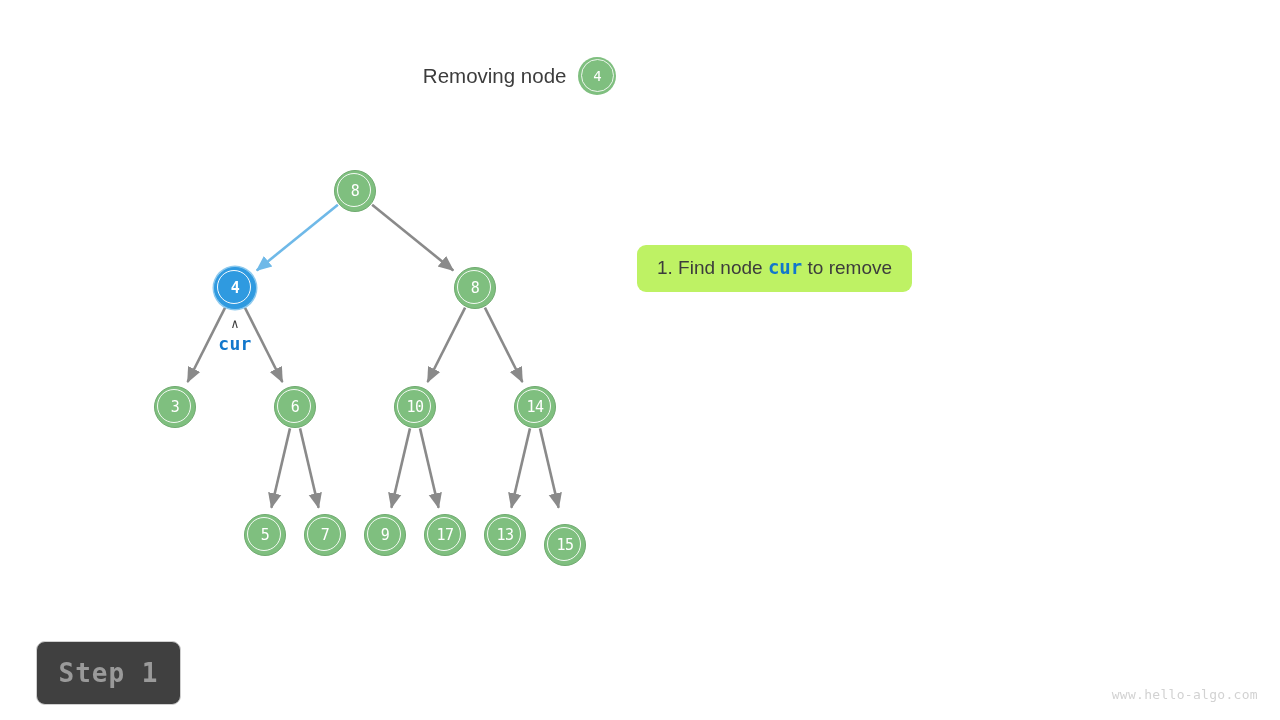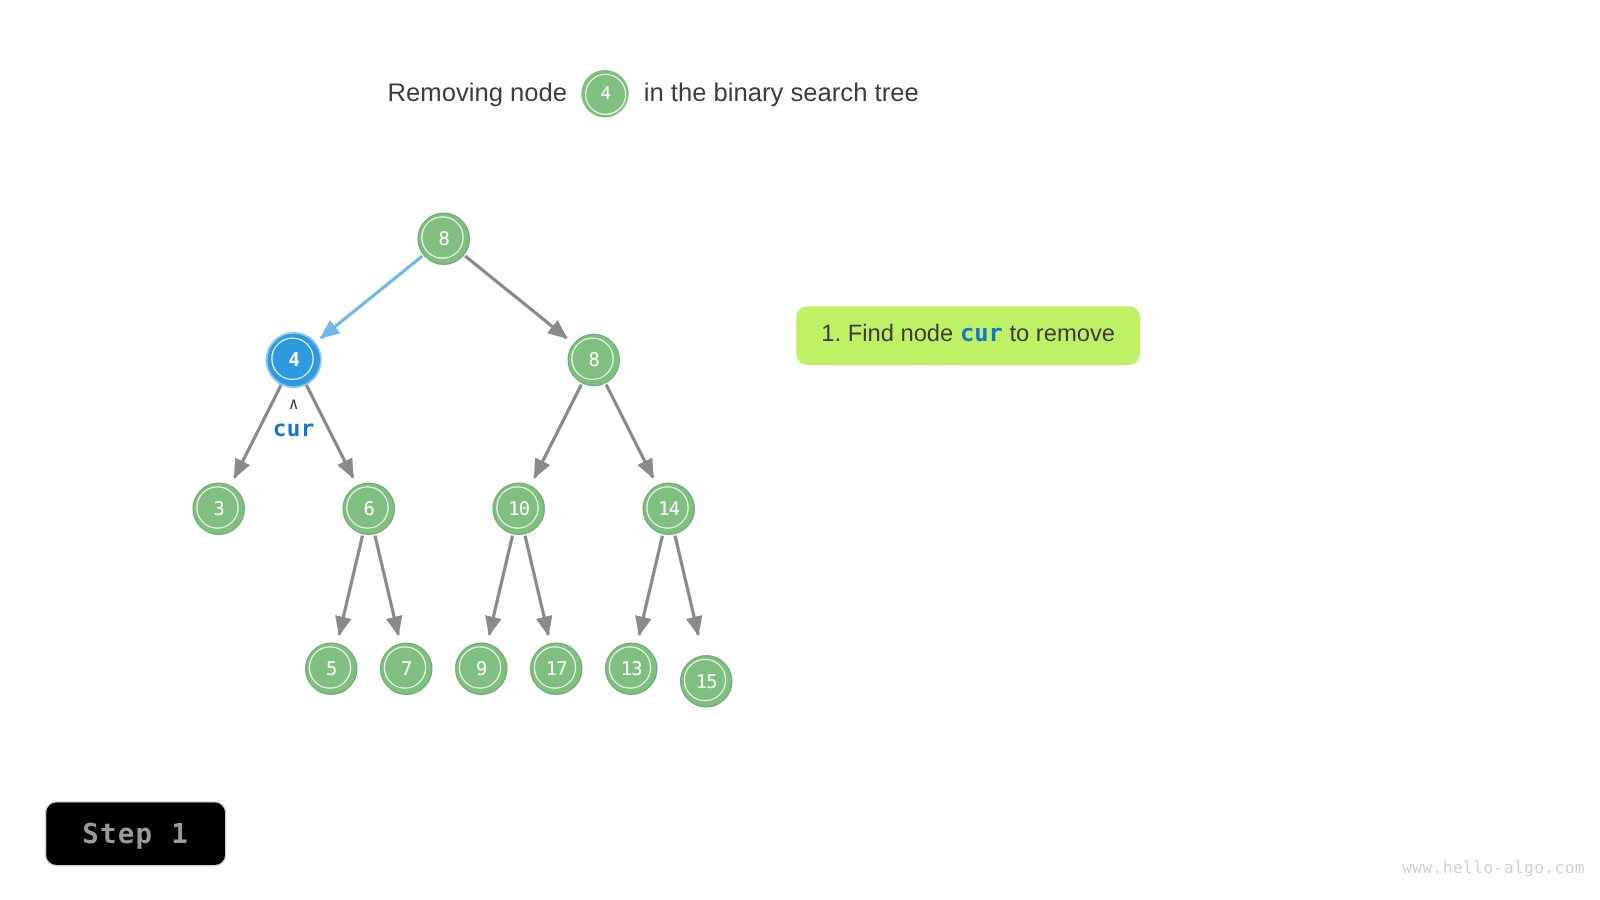--- a/index.html
+++ b/index.html
@@ -155,55 +155,54 @@
     font-family: "DejaVu Sans Mono", "Liberation Mono", monospace;
     font-size: 19px;
   }
 
   
   #step-badge {
     position: absolute;
     left: 36px;
     top: 641px;
     width: 145px;
-    height: 52px;
+    height: 64px;
     border: 1.5px solid #d0d0d0;
     border-radius: 9px;
-    background: #000000;
+    background: #404040;
     display: flex;
     align-items: center;
     justify-content: center;
     font-family: "DejaVu Sans Mono", "Liberation Mono", monospace;
     font-weight: bold;
-    font-size: 22px;
+    font-size: 26px;
     color: #9a9a9a;
     letter-spacing: 1px;
     box-sizing: border-box;
   }
 
   
   #watermark {
     position: absolute;
-    right: 12px;
+    right: 22px;
     bottom: 18px;
     font-family: "DejaVu Sans Mono", "Liberation Mono", monospace;
     font-size: 13px;
     color: #d2d2d2;
     letter-spacing: 0.3px;
   }
 </style>
 </head>
 <body>
 
 <div id="title-bar">
   <span class="title-text">Removing node</span>
   <span class="inline-node">
     <span>4</span>
   </span>
-  <span class="title-text">in the binary search tree</span>
 </div>
 
 <svg id="tree-canvas" viewBox="0 0 1280 720">
   <defs>
     <marker id="arrow-gray" markerWidth="7" markerHeight="7" refX="5.6" refY="3" orient="auto" markerUnits="strokeWidth">
       <path d="M0,0.4 L6,3 L0,5.6 z" fill="#8a8a8a"></path>
     </marker>
     <marker id="arrow-blue" markerWidth="7" markerHeight="7" refX="5.6" refY="3" orient="auto" markerUnits="strokeWidth">
       <path d="M0,0.4 L6,3 L0,5.6 z" fill="#6fb9e8"></path>
     </marker>

